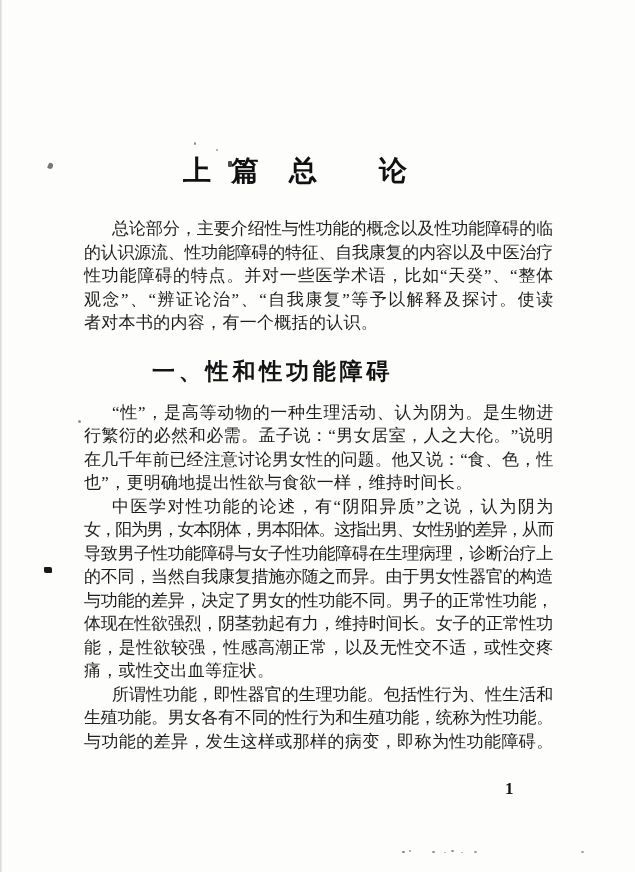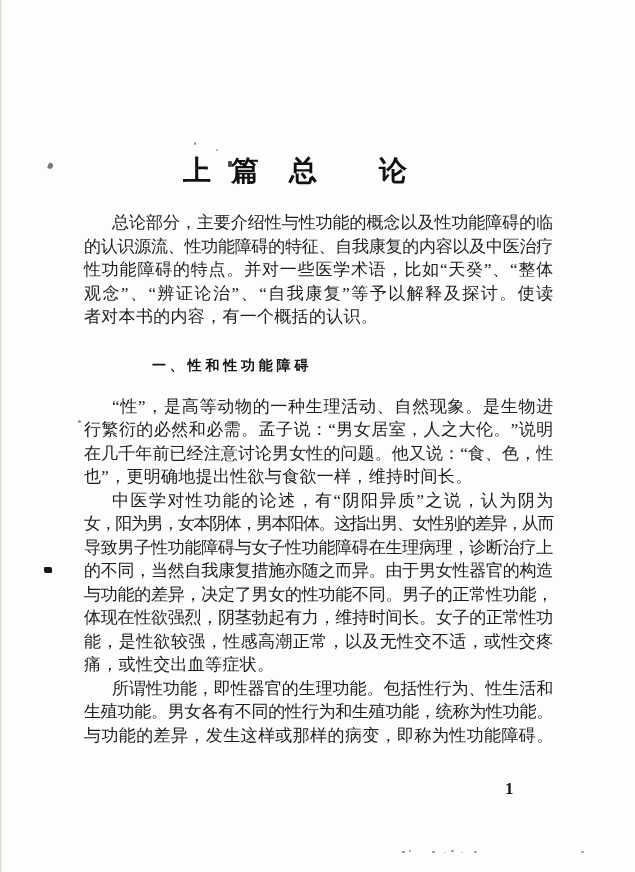--- a/index.html
+++ b/index.html
@@ -22,38 +22,38 @@
     display:flex;align-items:center;
     font-size:28px;font-weight:700;color:#111;
     white-space:nowrap;
   }
   .title-row .tc{display:inline-block;}
   .tc.g1{margin-right:20px;}
   .tc.g2{margin-right:30px;}
   .tc.g3{margin-right:62px;}
   
   .body-block{
-    position:absolute;left:84px;top:211px;width:469px;
+    position:absolute;left:84px;top:217px;width:469px;
     font-size:17px;color:#1d1d1d;
   }
   .ln{
     height:23.5px;line-height:23.5px;
     letter-spacing:-0.25px;
     text-align:justify;text-align-last:justify;
     white-space:nowrap;
     overflow:visible;
   }
   .ln.ind{text-indent:28px;}
   .ln.short{text-align:center;text-align-last:left;letter-spacing:0.3px;}
   .ln.tight2{letter-spacing:-1.5px;font-family:Liberation Serif, serif;}
   .sec-heading{
     height:26px;line-height:26px;
     margin-top:24px;margin-bottom:16px;
     padding-left:68px;
-    font-size:14px;font-weight:700;color:#141414;
+    font-size:23px;font-weight:700;color:#141414;
     letter-spacing:3.8px;
     text-align:left;text-align-last:left;
     white-space:nowrap;
   }
   .page-number{
     position:absolute;left:505px;top:779px;
     font-size:17px;font-weight:700;color:#161616;
   }
   
   .speck{position:absolute;border-radius:50%;}
@@ -92,21 +92,21 @@
       <div class="ln ind">总论部分，主要介绍性与性功能的概念以及性功能障碍的临</div>
       <div class="ln">的认识源流、性功能障碍的特征、自我康复的内容以及中医治疗</div>
       <div class="ln">性功能障碍的特点。并对一些医学术语，比如“天癸”、“整体</div>
       <div class="ln">观念”、“辨证论治”、“自我康复”等予以解释及探讨。使读</div>
       <div class="ln short">者对本书的内容，有一个概括的认识。</div>
     </div>
 
     <div class="sec-heading">一、性和性功能障碍</div>
 
     <div>
-      <div class="ln ind">“性”，是高等动物的一种生理活动、自然现象。是生物进</div>
+      <div class="ln ind">“性”，是高等动物的一种生理活动、认为阴为。是生物进</div>
       <div class="ln">行繁衍的必然和必需。孟子说：“男女居室，人之大伦。”说明</div>
       <div class="ln">在几千年前已经注意讨论男女性的问题。他又说：“食、色，性</div>
       <div class="ln short">也”，更明确地提出性欲与食欲一样，维持时间长。</div>
     </div>
 
     <div>
       <div class="ln ind">中医学对性功能的论述，有“阴阳异质”之说，认为阴为</div>
       <div class="ln tight2">女，阳为男，女本阴体，男本阳体。这指出男、女性别的差异，从而</div>
       <div class="ln">导致男子性功能障碍与女子性功能障碍在生理病理，诊断治疗上</div>
       <div class="ln">的不同，当然自我康复措施亦随之而异。由于男女性器官的构造</div>

